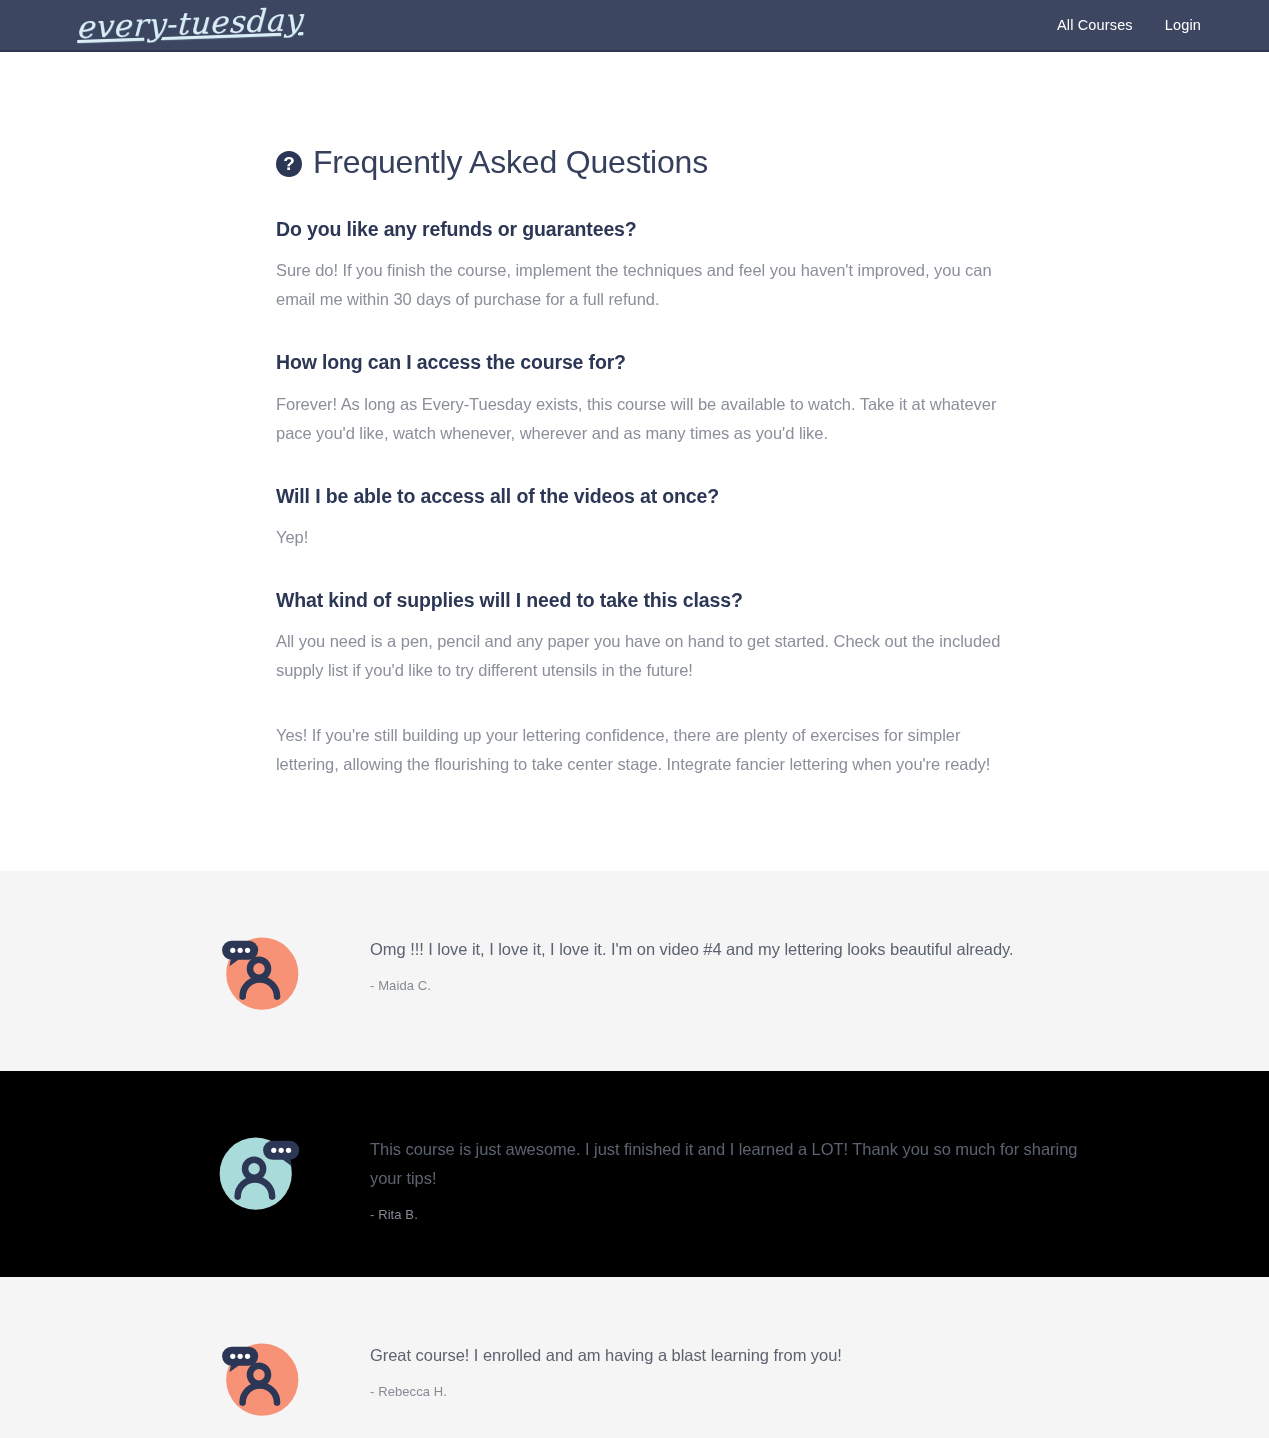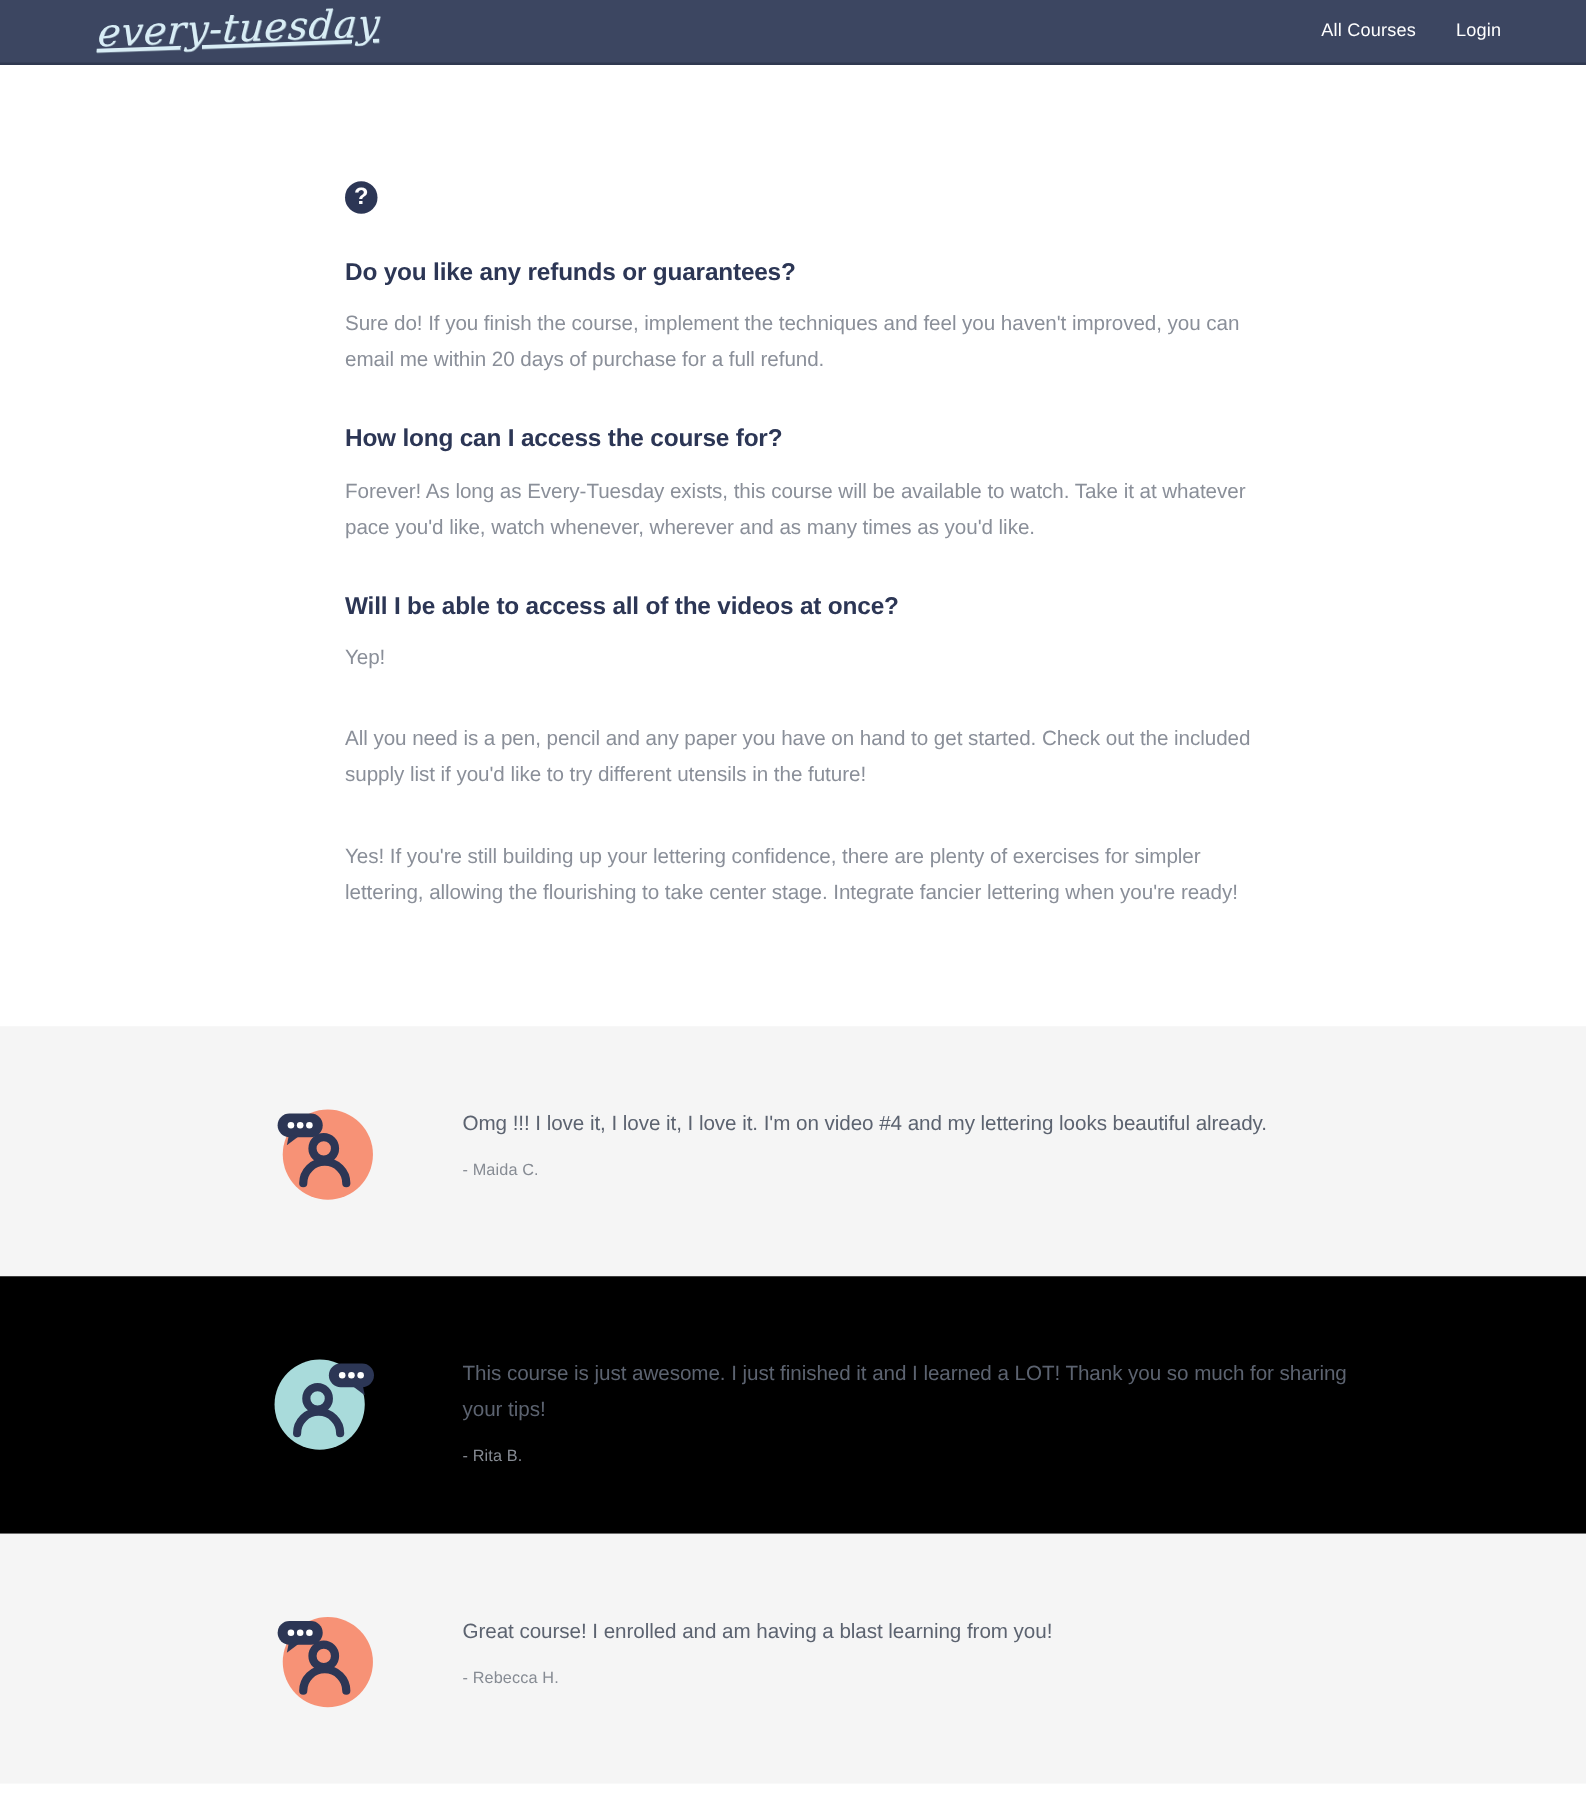--- a/index.html
+++ b/index.html
@@ -161,38 +161,40 @@
   <nav class="nav-links">
     <a class="nav-link" href="#">All Courses</a>
     <a class="nav-link" href="#">Login</a>
   </nav>
 </header>
 
 <section class="faq-section">
   <div class="content-wrap">
     <h1 class="faq-title">
       <span class="q-circle-icon">?</span>
+      <span>Frequently Asked Questions</span>
     </h1>
 
     <div class="faq-item">
       <div class="faq-question">Do you like any refunds or guarantees?</div>
-      <div class="faq-answer">Sure do! If you finish the course, implement the techniques and feel you haven't improved, you can email me within 20 days of purchase for a full refund.</div>
+      <div class="faq-answer">Sure do! If you finish the course, implement the techniques and feel you haven't improved, you can email me within 30 days of purchase for a full refund.</div>
     </div>
 
     <div class="faq-item">
       <div class="faq-question">How long can I access the course for?</div>
       <div class="faq-answer">Forever! As long as Every-Tuesday exists, this course will be available to watch. Take it at whatever pace you'd like, watch whenever, wherever and as many times as you'd like.</div>
     </div>
 
     <div class="faq-item">
       <div class="faq-question">Will I be able to access all of the videos at once?</div>
       <div class="faq-answer">Yep!</div>
     </div>
 
     <div class="faq-item">
+      <div class="faq-question">What kind of supplies will I need to take this class?</div>
       <div class="faq-answer">All you need is a pen, pencil and any paper you have on hand to get started. Check out the included supply list if you'd like to try different utensils in the future!</div>
     </div>
 
     <div class="faq-item">
       <div class="faq-answer">Yes! If you're still building up your lettering confidence, there are plenty of exercises for simpler lettering, allowing the flourishing to take center stage. Integrate fancier lettering when you're ready!</div>
     </div>
   </div>
 </section>
 
 <section class="testimonial alt">

